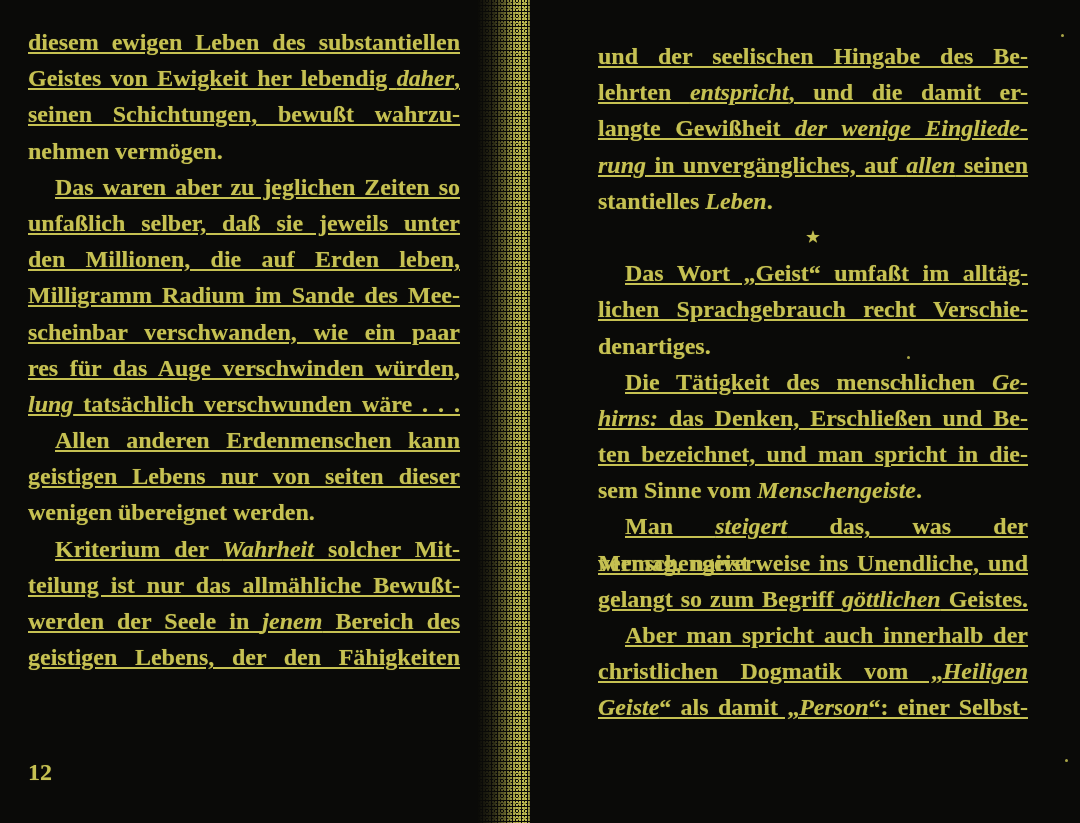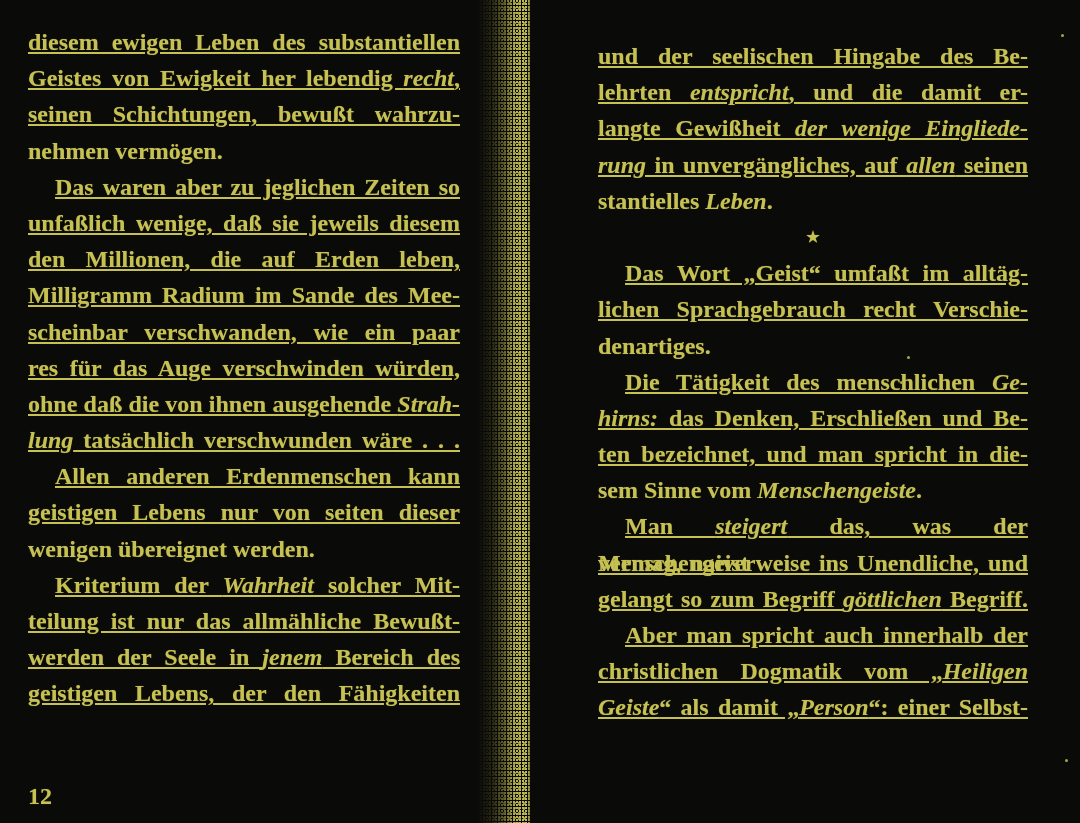--- a/index.html
+++ b/index.html
@@ -18,49 +18,48 @@
     text-align:justify;
     white-space:nowrap;
     text-shadow:0 0 1px rgba(198,193,82,.45);
   }
   .line.full{text-align-last:justify;white-space:normal;text-decoration:underline;}
   .line.end{text-align-last:left;white-space:normal;}
   .line.indent{text-indent:27px;}
   .line.sep{text-align:center;text-align-last:center;font-size:15px;white-space:normal;}
   .line i{font-style:italic;}
   .folio{position:absolute;font-size:24px;font-weight:700;text-shadow:0 0 1px rgba(198,193,82,.45);}
-  #folio-left{left:28px;top:759px;margin-top:24px;}
+  #folio-left{left:28px;top:759px;}
   #folio-right{left:1090px;top:791px;margin-top:28px;}
   .gutter{
     position:absolute;left:477px;top:0;width:53px;height:823px;
     background-image:
       radial-gradient(circle at 1px 1px, #c3bf52 30%, transparent 36%),
       radial-gradient(circle at 1px 1px, #9b983f 32%, transparent 38%);
     background-size:3px 3px,5px 5px;
     background-position:0 0,1px 2px;
     -webkit-mask-image:linear-gradient(to right, transparent 0, rgba(0,0,0,.18) 30%, rgba(0,0,0,.55) 55%, rgba(0,0,0,.95) 72%, #000 95%, rgba(0,0,0,.65) 100%);
             mask-image:linear-gradient(to right, transparent 0, rgba(0,0,0,.18) 30%, rgba(0,0,0,.55) 55%, rgba(0,0,0,.95) 72%, #000 95%, rgba(0,0,0,.65) 100%);
   }
   .speck{position:absolute;width:3px;height:3px;border-radius:50%;background:#aaa647;}
 </style>
 </head>
 <body>
 
 <div class="page-col" id="left-col">
     <div class="line full"><span>diesem ewigen Leben des substantiellen</span></div>
-    <div class="line full"><span>Geistes von Ewigkeit her lebendig </span><i>recht</i><span>,</span></div>
+    <div class="line full"><span>Geistes von Ewigkeit her lebendig </span><i>daher</i><span>,</span></div>
     <div class="line full"><span>seinen Schichtungen, bewußt wahrzu-</span></div>
     <div class="line end"><span>nehmen vermögen.</span></div>
     <div class="line full indent"><span>Das waren aber zu jeglichen Zeiten so</span></div>
-    <div class="line full"><span>unfaßlich wenige, daß sie jeweils diesem</span></div>
+    <div class="line full"><span>unfaßlich selber, daß sie jeweils unter</span></div>
     <div class="line full"><span>den Millionen, die auf Erden leben,</span></div>
     <div class="line full"><span>Milligramm Radium im Sande des Mee-</span></div>
     <div class="line full"><span>scheinbar verschwanden, wie ein paar</span></div>
     <div class="line full"><span>res für das Auge verschwinden würden,</span></div>
-    <div class="line full"><span>ohne daß die von ihnen ausgehende </span><i>Strah-</i></div>
     <div class="line full"><i>lung</i><span> tatsächlich verschwunden wäre . . .</span></div>
     <div class="line full indent"><span>Allen anderen Erdenmenschen kann</span></div>
     <div class="line full"><span>geistigen Lebens nur von seiten dieser</span></div>
     <div class="line end"><span>wenigen übereignet werden.</span></div>
     <div class="line full indent"><span>Kriterium der </span><i>Wahrheit</i><span> solcher Mit-</span></div>
     <div class="line full"><span>teilung ist nur das allmähliche Bewußt-</span></div>
     <div class="line full"><span>werden der Seele in </span><i>jenem</i><span> Bereich des</span></div>
     <div class="line full"><span>geistigen Lebens, der den Fähigkeiten</span></div>
   </div>
 
@@ -75,21 +74,21 @@
     <div class="line sep">★</div>
     <div class="line full indent"><span>Das Wort „Geist“ umfaßt im alltäg-</span></div>
     <div class="line full"><span>lichen Sprachgebrauch recht Verschie-</span></div>
     <div class="line end"><span>denartiges.</span></div>
     <div class="line full indent"><span>Die Tätigkeit des menschlichen </span><i>Ge-</i></div>
     <div class="line full"><i>hirns:</i><span> das Denken, Erschließen und Be-</span></div>
     <div class="line full"><span>ten bezeichnet, und man spricht in die-</span></div>
     <div class="line end"><span>sem Sinne vom </span><i>Menschengeiste</i><span>.</span></div>
     <div class="line full indent"><span>Man </span><i>steigert</i><span> das, was der Menschengeist</span></div>
     <div class="line full"><span>vermag, naiverweise ins Unendliche, und</span></div>
-    <div class="line full"><span>gelangt so zum Begriff </span><i>göttlichen</i><span> Begriff.</span></div>
+    <div class="line full"><span>gelangt so zum Begriff </span><i>göttlichen</i><span> Geistes.</span></div>
     <div class="line full indent"><span>Aber man spricht auch innerhalb der</span></div>
     <div class="line full"><span>christlichen Dogmatik vom „</span><i>Heiligen</i></div>
     <div class="line full"><i>Geiste</i><span>“ als damit „</span><i>Person</i><span>“: einer Selbst-</span></div>
   </div>
 
 <div class="folio" id="folio-left">12</div>
 <div class="folio" id="folio-right">13</div>
 
 <div class="speck" style="left:1061px;top:34px;"></div>
 <div class="speck" style="left:907px;top:356px;"></div>

